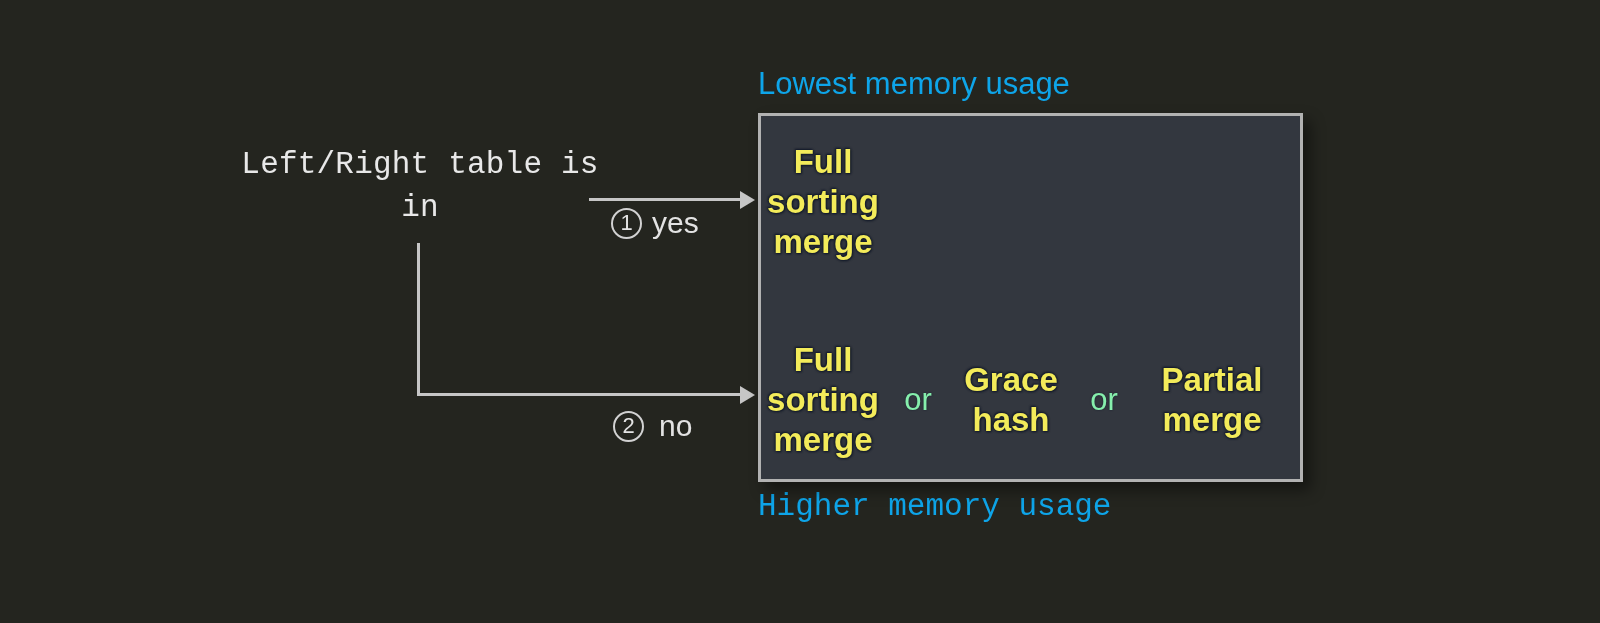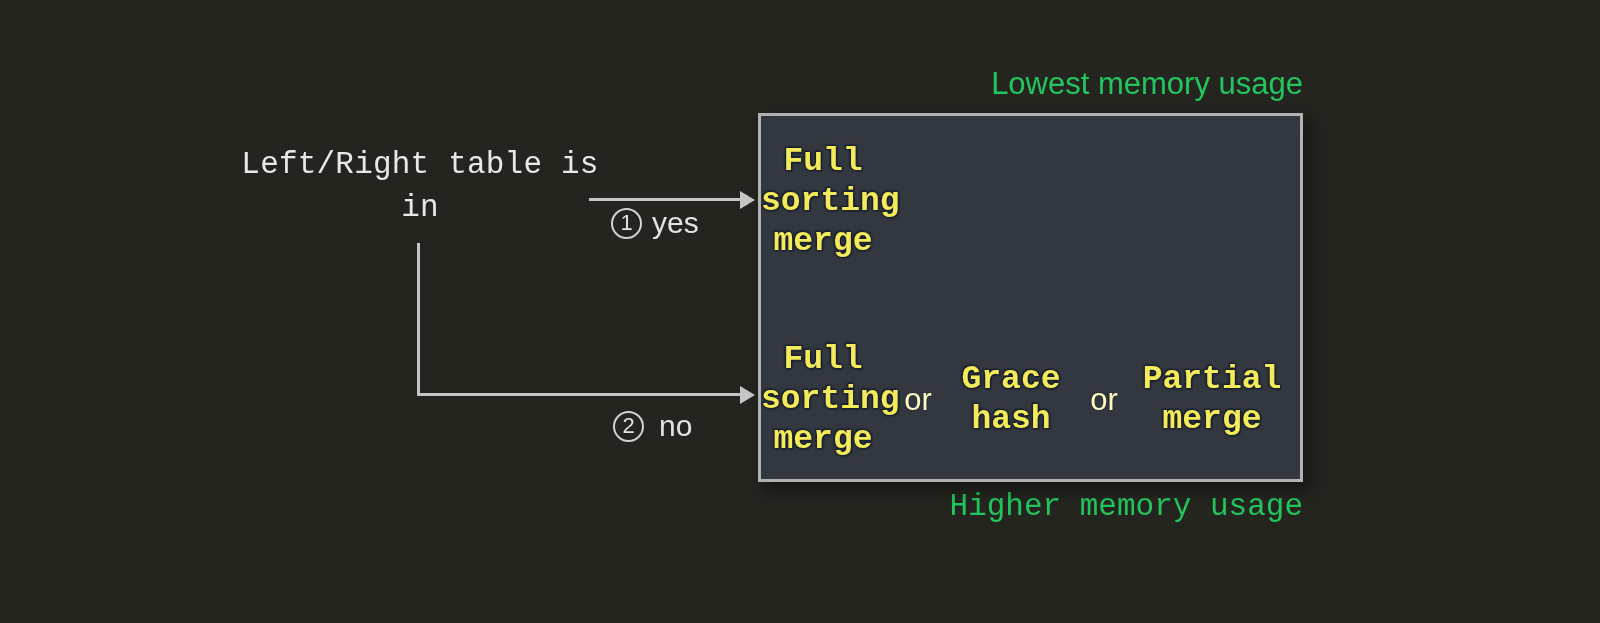--- a/index.html
+++ b/index.html
@@ -73,22 +73,22 @@
     font-size: 22px;
     color: #e3e3e3;
     box-sizing: border-box;
   }
 
   
   .mem-label {
     position: absolute;
     left: 758px;
     width: 545px;
-    text-align: right;
-    color: #22c55e;
+    text-align: left;
+    color: #0ea5e9;
     font-size: 31px;
   }
   #mem-top    { top: 66px; }
   #mem-bottom { top: 489px; font-family: Liberation Mono, monospace; }
 
   
   .algo-box {
     position: absolute;
     left: 758px;
     top: 113px;
@@ -99,21 +99,20 @@
     border: 3px solid #b2b2b2;
     box-shadow: 7px 8px 14px rgba(0,0,0,0.45);
   }
   .algo {
     color: #f3eb5a;
     font-weight: bold;
     font-size: 33px;
     line-height: 40px;
     text-align: center;
     text-shadow: 0 0 2px #161d2c, 0 0 3px #161d2c, 1px 1px 2px #161d2c, -1px -1px 2px #161d2c;
-    font-family: Liberation Mono, monospace;
   }
   .row1 {
     position: absolute;
     left: 0;
     top: 26px;
     width: 124px;
   }
   .row2 {
     position: absolute;
     left: 0;
@@ -121,21 +120,21 @@
     height: 124px;
     display: flex;
     align-items: center;
   }
   .row2 .algo1 { width: 124px; }
   .row2 .algo2 { width: 120px; }
   .row2 .algo3 { width: 150px; }
   .or-word {
     width: 66px;
     text-align: center;
-    color: #fef9c3;
+    color: #86efac;
     font-size: 31px;
     text-shadow: 0 0 2px #161d2c;
   }
 </style>
 </head>
 <body>
 
 <div id="canvas">
 
   <div class="question">

